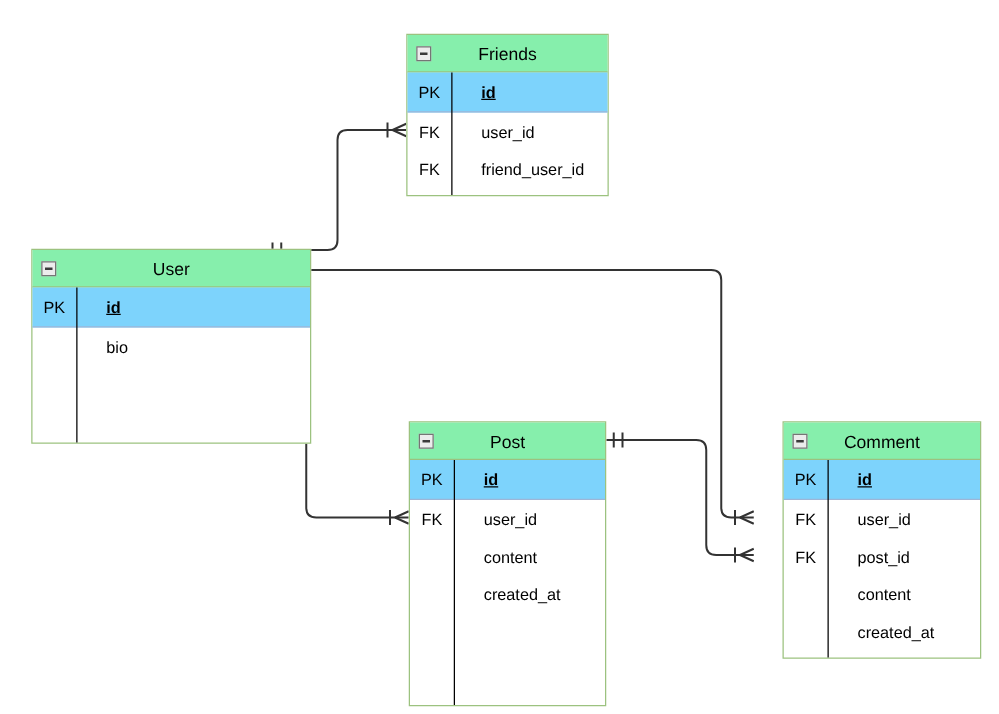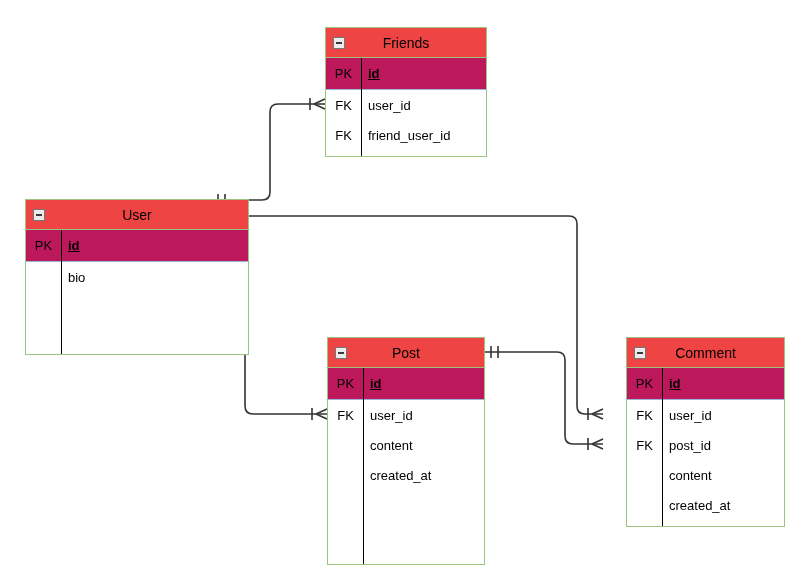--- a/index.html
+++ b/index.html
@@ -9,36 +9,36 @@
   }
   #canvas{position:absolute;inset:0;width:799px;height:571px;}
   svg.connectors{position:absolute;left:0;top:0;width:799px;height:571px;}
   svg.connectors path{fill:none;stroke:#333333;stroke-width:1.6px;}
 
   .table{
     position:absolute;border:1px solid #9cc27f;background:#ffffff;
     box-sizing:border-box;
   }
   .t-header{
-    height:30px;background:#ef4444;border-bottom:1px solid #9cc27f;
+    height:30px;background:#86efac;border-bottom:1px solid #9cc27f;
     display:flex;align-items:center;justify-content:center;
     font-size:14px;position:relative;box-sizing:border-box;
   }
   .collapse-icon{
     position:absolute;left:7px;top:50%;transform:translateY(-50%);
     width:12px;height:12px;background:#ececec;border:1px solid #757575;
     box-sizing:border-box;display:flex;align-items:center;justify-content:center;
   }
   .collapse-icon::after{content:"";width:6px;height:2px;background:#3a3a3a;}
   .t-body{position:absolute;top:30px;left:0;right:0;bottom:0;}
   .col-divider{position:absolute;left:35px;top:0;bottom:0;width:1px;background:#000;}
   .row{display:flex;height:30px;align-items:center;font-size:13px;box-sizing:border-box;}
-  .row.pk{height:32px;background:#be185d;border-bottom:1px solid #9db6d7;}
+  .row.pk{height:32px;background:#7dd3fc;border-bottom:1px solid #9db6d7;}
   .key{flex:0 0 35px;width:35px;text-align:center;}
-  .name{padding-left:7px;white-space:nowrap;}
+  .name{padding-left:24px;white-space:nowrap;}
   .row.pk .name{font-weight:bold;text-decoration:underline;}
 </style>
 </head>
 <body>
 
 <div id="canvas">
 
   <svg class="connectors">
 
     <path d="M 211 200 H 262 Q 270 200 270 192 V 112 Q 270 104 278 104 H 325"></path>

